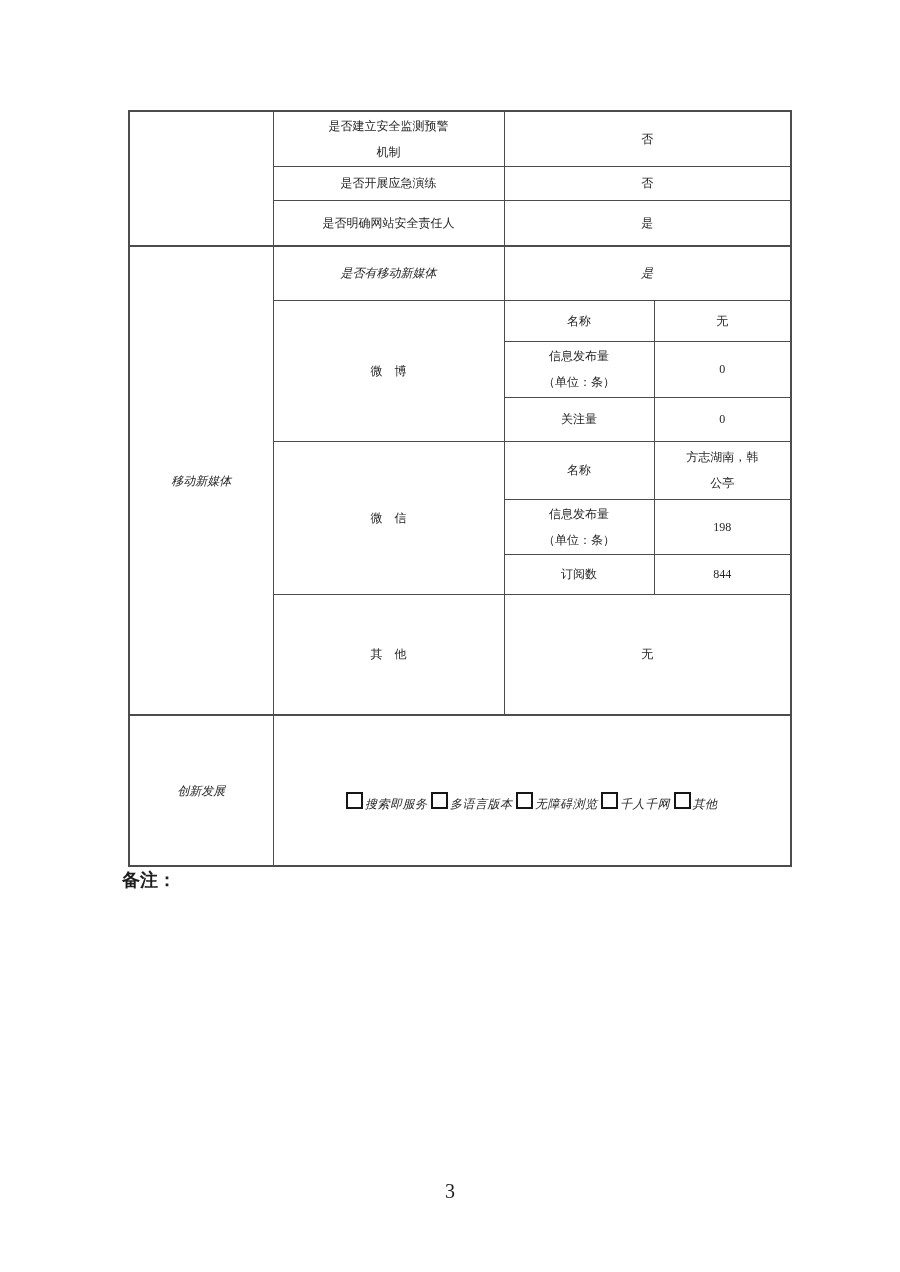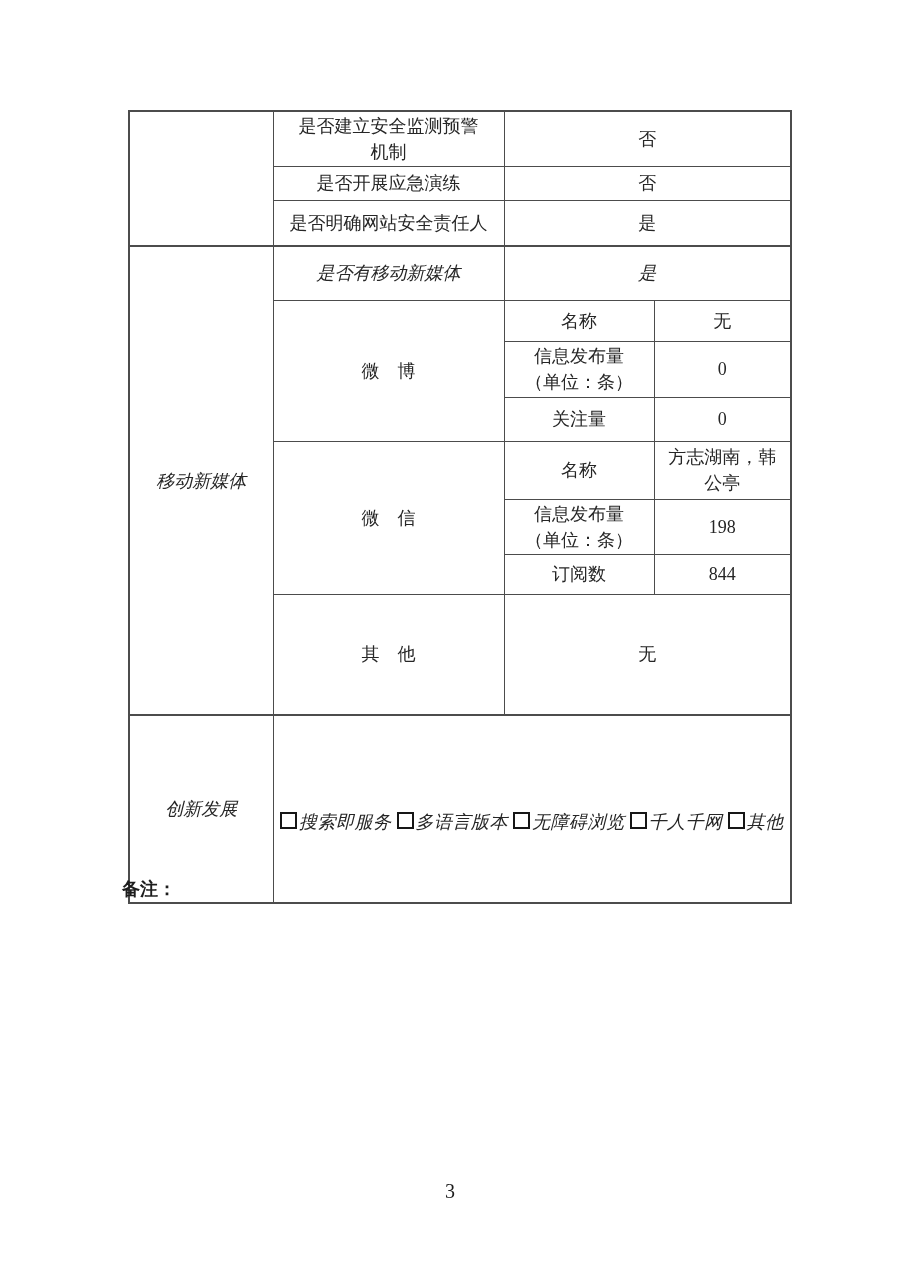--- a/index.html
+++ b/index.html
@@ -17,21 +17,21 @@
     overflow: hidden;
   }
   table.report {
     position: absolute;
     left: 128px;
     top: 110px;
     width: 662px;
     border-collapse: collapse;
     table-layout: fixed;
     border: 2px solid #4c4c4c;
-    font-size: 18px;
+    font-size: 12px;
   }
   table.report td {
     border: 1px solid #4c4c4c;
     text-align: center;
     vertical-align: middle;
     padding: 0 4px;
     line-height: 26px;
     white-space: pre-line;
     overflow: hidden;
   }
@@ -40,21 +40,21 @@
   tr.r2  { height: 34px; }
   tr.r3  { height: 46px; }
   tr.r4  { height: 54px; }
   tr.r5  { height: 41px; }
   tr.r6  { height: 56px; }
   tr.r7  { height: 44px; }
   tr.r8  { height: 58px; }
   tr.r9  { height: 55px; }
   tr.r10 { height: 40px; }
   tr.r11 { height: 121px; margin-top: 48px; }
-  tr.r12 { height: 188px; }
+  tr.r12 { height: 151px; }
   tr.section-break td { border-top-width: 2px; font-style: italic; }
 
   .checkbox-line {
     white-space: nowrap;
     letter-spacing: 0.5px;
     margin-top: 10px;
   }
   .checkbox {
     display: inline-block;
     width: 13px;
@@ -64,21 +64,20 @@
     vertical-align: -1px;
     margin-right: 2px;
   }
   .remark {
     position: absolute;
     left: 122px;
     top: 868px;
     font-size: 18px;
     font-weight: bold;
     color: #1d1d1d;
-    margin-top: 9px;
   }
   .page-number {
     position: absolute;
     left: 0;
     top: 1180px;
     width: 100%;
     text-align: center;
     font-size: 20px;
     color: #1d1d1d;
   }

